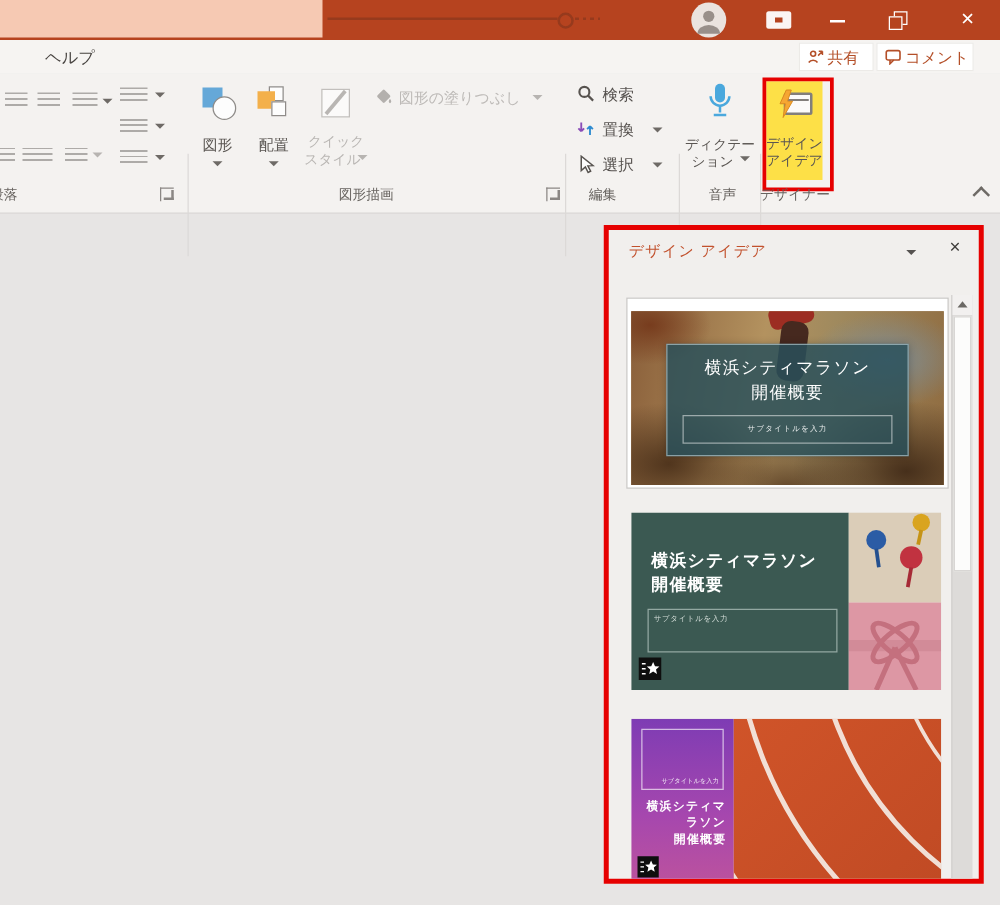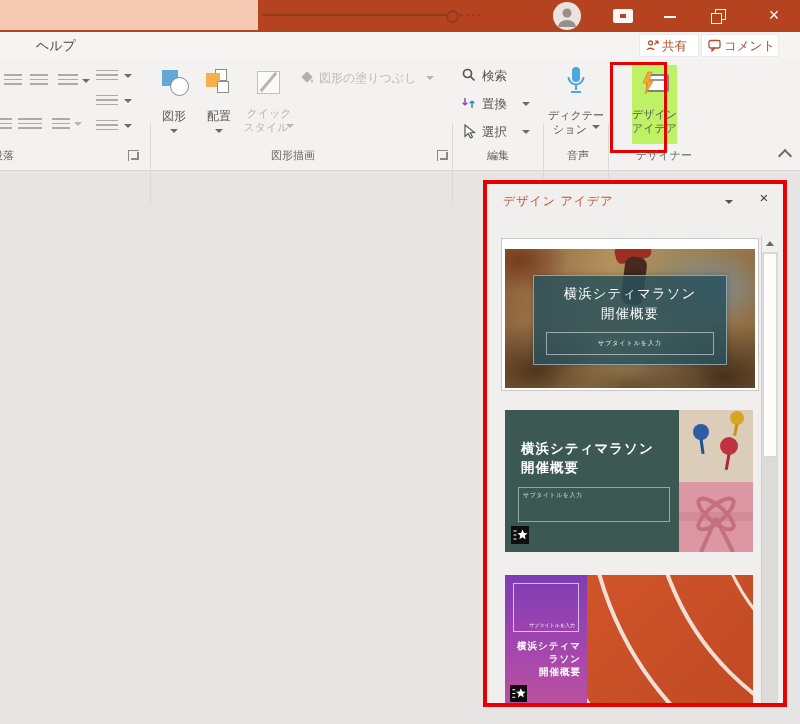--- a/index.html
+++ b/index.html
@@ -155,45 +155,45 @@
       <div class="a" style="left:26px;top:2px;font-size:12.5px;color:#55514e;">置換</div>
       <div class="a caret" style="left:66px;top:8px;"></div>
     </div>
     <div class="a" style="left:456px;top:63px;width:84px;height:20px;">
       <svg class="a" style="left:7px;top:2px;" width="13" height="15" viewBox="0 0 13 15">
         <path d="M2,1 L2,12.5 L5.3,9.5 L7.5,14 L9.5,13 L7.3,8.7 L11.5,8.5 Z" fill="#fdfdfd" stroke="#57534f" stroke-width="1.2"></path>
       </svg>
       <div class="a" style="left:26px;top:2px;font-size:12.5px;color:#55514e;">選択</div>
       <div class="a caret" style="left:66px;top:8px;"></div>
     </div>
-    <div class="a glabel" style="left:478px;top:89px;width:40px;">編集</div>
+    <div class="a glabel" style="left:462px;top:89px;width:40px;">編集</div>
 
     <div class="a" style="left:548px;top:3px;width:56px;height:86px;">
       <svg class="a" style="left:17px;top:4px;" width="22" height="34" viewBox="0 0 22 34">
         <rect x="7" y="1" width="8" height="15" rx="4" fill="#4aa8dd"></rect>
         <path d="M3.5,11 a7.5,7.5 0 0 0 15,0" fill="none" stroke="#4aa8dd" stroke-width="2"></path>
         <path d="M11,19 v5 M6,26 h10" stroke="#4aa8dd" stroke-width="2" fill="none"></path>
       </svg>
       <div class="a btnlbl" style="left:0;top:46px;width:56px;font-size:11px;">ディクテー</div>
       <div class="a btnlbl" style="left:-6px;top:60px;width:56px;font-size:11px;">ション</div>
       <div class="a caret" style="left:44px;top:63px;"></div>
     </div>
     <div class="a glabel" style="left:560px;top:89px;width:36px;font-family:Liberation Serif, serif;">音声</div>
 
-    <div class="a" style="left:632px;top:6px;width:45px;height:79px;background:#bef264;">
+    <div class="a" style="left:613px;top:6px;width:45px;height:79px;background:#fde047;">
       <svg class="a" style="left:8px;top:6px;" width="30" height="26" viewBox="0 0 30 26">
         <rect x="7" y="4" width="21" height="16" rx="1" fill="#fbfaf9" stroke="#827e7b" stroke-width="2"></rect>
         <path d="M9,9 h17" stroke="#827e7b" stroke-width="1.6"></path>
         <path d="M8,1 L3,12 h4.2 L5.5,23 L13,10 h-4 L12,1 Z" fill="#f6a632" stroke="#da8a1e" stroke-width="0.8"></path>
       </svg>
       <div class="a btnlbl" style="left:0;top:42px;width:45px;font-size:11px;">デザイン</div>
       <div class="a btnlbl" style="left:0;top:56px;width:45px;font-size:11px;">アイデア</div>
     </div>
     <div class="a" style="left:610px;top:3px;width:51px;height:85px;border:3px solid #e60000;"></div>
-    <div class="a glabel" style="left:608px;top:89px;width:56px;padding-left:28px;">デザイナー</div>
+    <div class="a glabel" style="left:608px;top:89px;width:56px;">デザイナー</div>
 
     <div class="a chev" style="left:780px;top:92px;"></div>
   </div>
 
 
   <div class="a" style="left:483px;top:180px;width:304px;height:527px;border:4px solid #e60000;box-sizing:border-box;background:#f1efed;overflow:hidden;">
 
     <div class="a" style="left:16px;top:9px;font-size:12px;color:#c2512d;letter-spacing:1px;">デザイン アイデア</div>
     <div class="a caret" style="left:238px;top:16px;border-top-color:#555250;"></div>
     <div class="a" style="left:266px;top:3px;width:22px;height:22px;font-size:15px;color:#3e3c3a;text-align:center;line-height:22px;">×</div>

